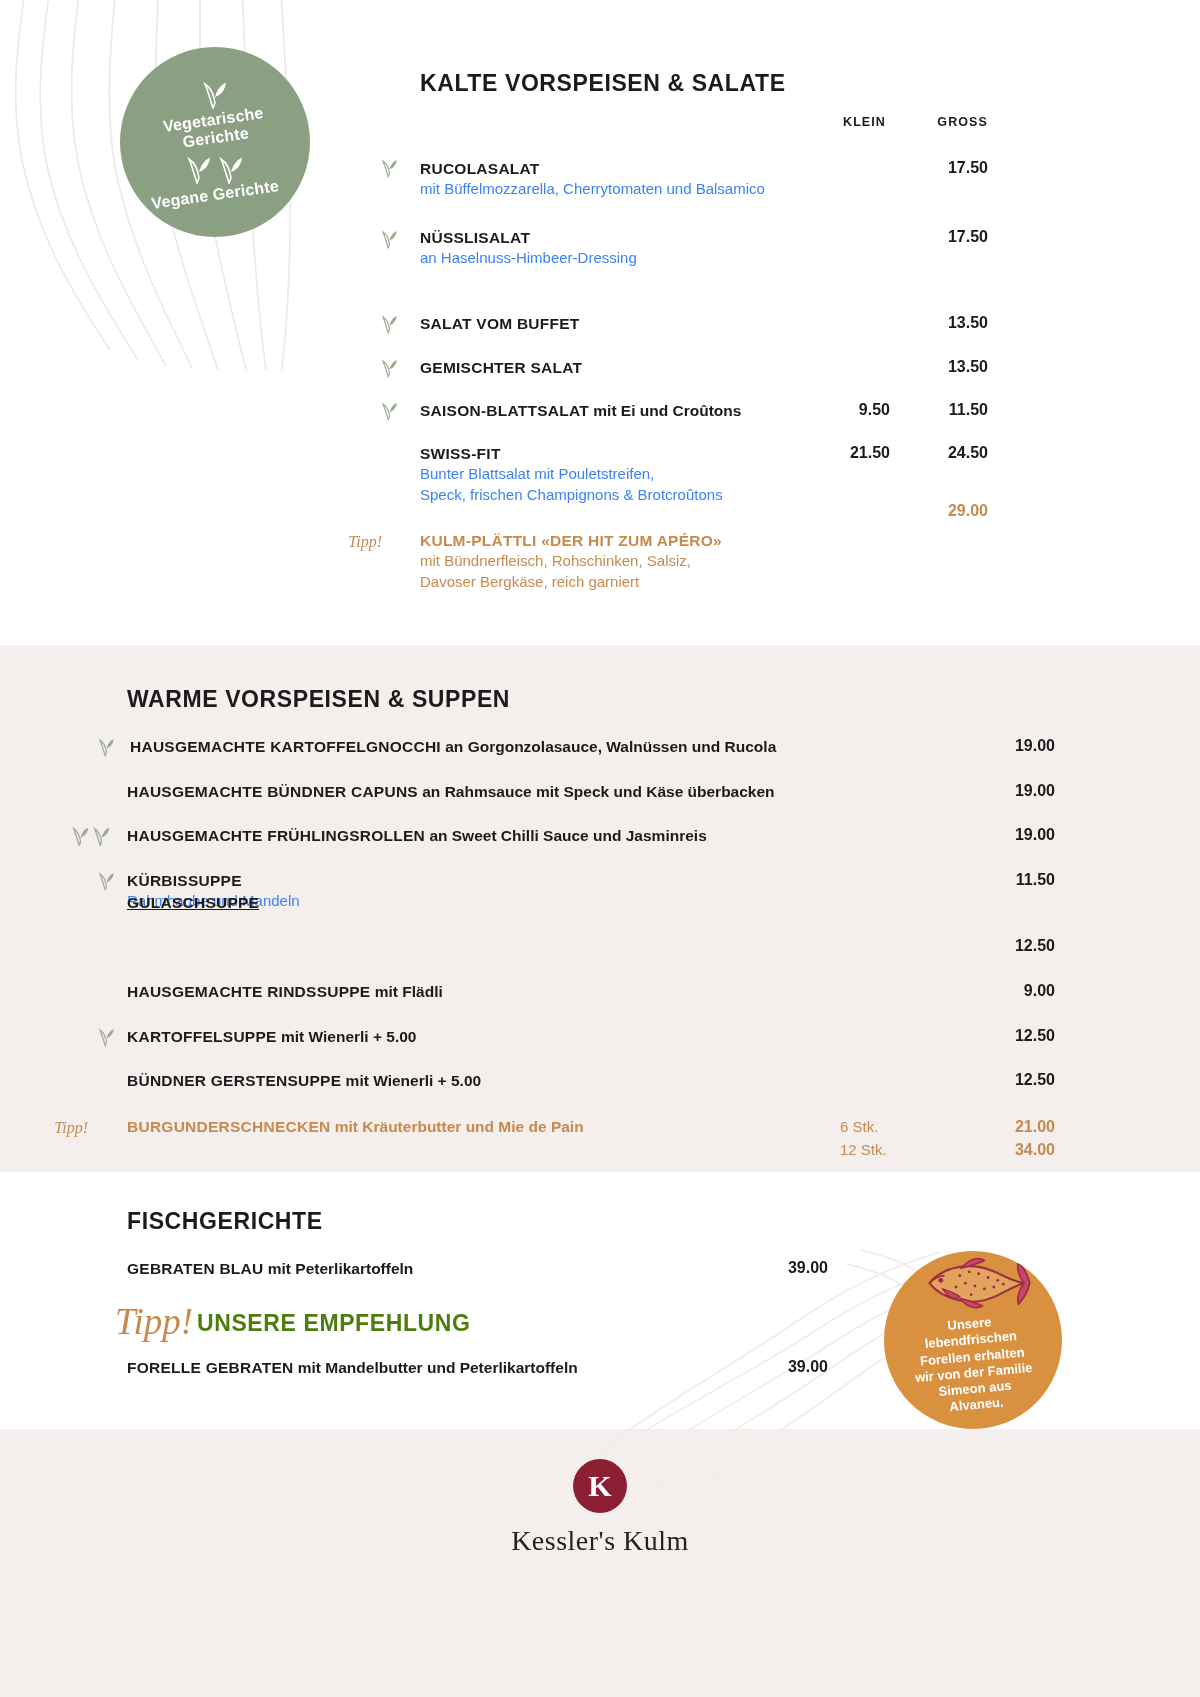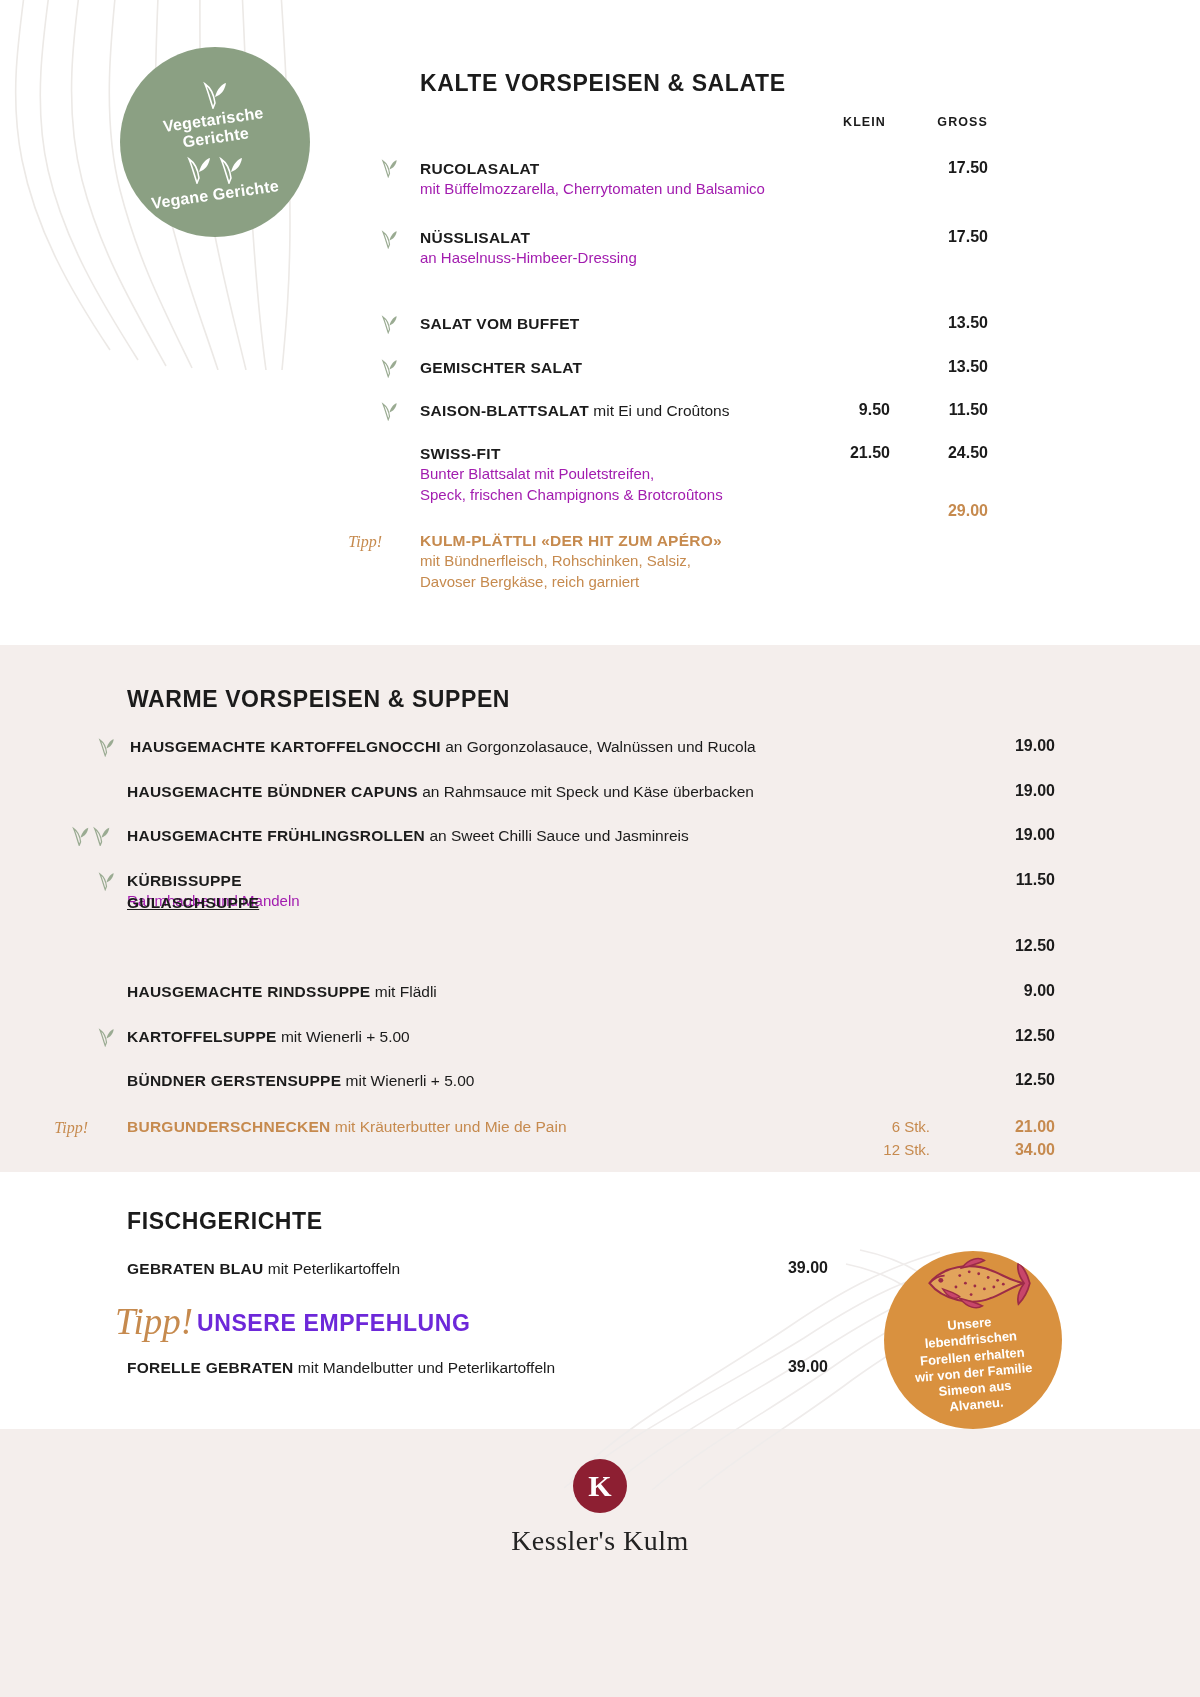--- a/index.html
+++ b/index.html
@@ -47,50 +47,50 @@
   }
   .colhead {
     position: absolute; font-size: 12.5px; font-weight: 700;
     letter-spacing: 1.1px; color: #1b1b1b; text-align: right;
   }
 
   
   .row { position: absolute; }
   .row .nameline { font-size: 15.5px; line-height: 1.32; color: #1b1b1b; }
   .row .nm  { font-weight: 700; letter-spacing: .25px; }
-  .row .ds  { font-weight: 400; }
-  .row .desc { font-size: 15px; line-height: 1.38; font-weight: 400; color: #a21caf; }
+  .row .ds  { font-weight: 700; }
+  .row .desc { font-size: 15px; line-height: 1.38; font-weight: 400; color: #3b82f6; }
   .row.gold .nameline, .row.gold .desc { color: #c68a4e; }
   .row.gold .nm { color: #c68a4e; }
 
   .price {
     position: absolute; font-size: 16px; color: #1b1b1b;
     text-align: right; width: 90px; font-weight: bold;
   }
   .price.gold { color: #c68a4e; }
   .qty {
     position: absolute; font-size: 15px; color: #c68a4e;
-    text-align: right; width: 90px;
+    width: 90px;
   }
 
   .leafmark { position: absolute; }
   .tipp {
     position: absolute; font-family: "Liberation Serif", serif;
     font-style: italic; font-size: 16px; color: #c68a4e;
     text-align: right; width: 70px;
   }
 
   
   .empf-tipp {
     position: absolute; font-family: "Liberation Serif", serif;
     font-style: italic; font-size: 37px; color: #c68a4e; font-weight: 400;
   }
   .empf-title {
     position: absolute; font-size: 23px; font-weight: 700;
-    letter-spacing: .6px; color: #6d28d9;
+    letter-spacing: .6px; color: #4d7c0f;
   }
 
   
   .trout-badge {
     position: absolute; left: 884px; top: 1251px;
     width: 178px; height: 178px; border-radius: 50%;
     background: #d9913f; color: #ffffff;
     display: flex; flex-direction: column; align-items: center;
     justify-content: flex-end; padding-bottom: 16px; overflow: hidden;
   }

